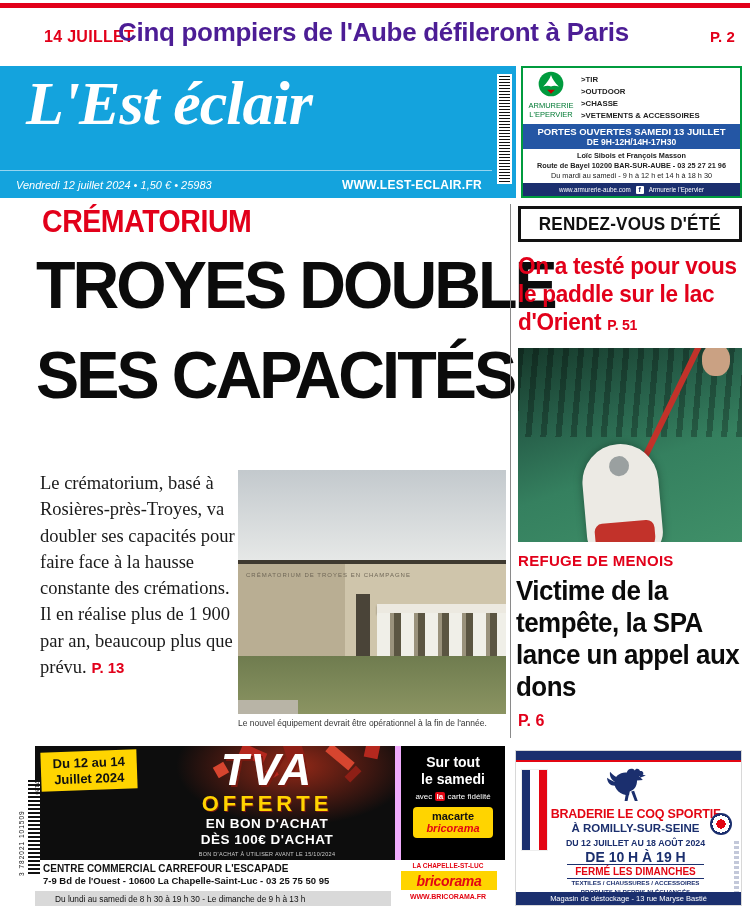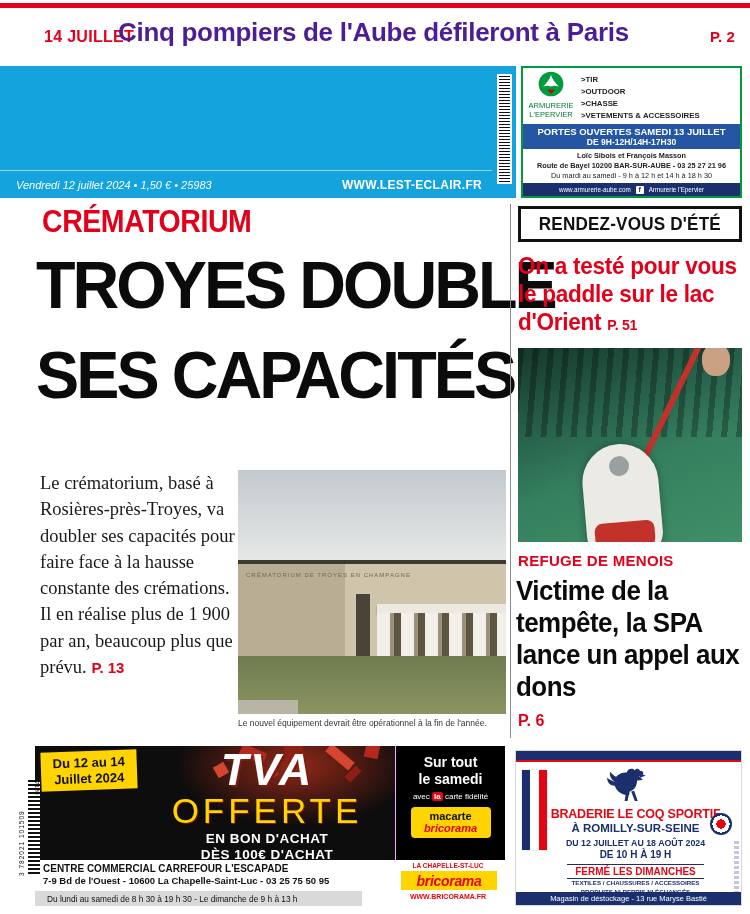--- a/index.html
+++ b/index.html
@@ -94,48 +94,48 @@
   .s1{left:205px;top:2px;width:26px;height:12px;transform:rotate(24deg)}
   .s2{left:250px;top:-4px;width:18px;height:18px;transform:rotate(-18deg);background:#8e1f16}
   .s3{left:290px;top:6px;width:30px;height:10px;transform:rotate(40deg);background:#d6452f}
   .s4{left:330px;top:-2px;width:14px;height:14px;transform:rotate(12deg)}
   .s5{left:180px;top:18px;width:12px;height:12px;transform:rotate(-30deg);background:#d6452f}
   .s6{left:310px;top:24px;width:16px;height:8px;transform:rotate(-45deg);background:#8e1f16}
   .s7{left:232px;top:22px;width:10px;height:10px;transform:rotate(60deg)}
   .br-date{position:absolute;left:6px;top:5px;width:96px;background:var(--yellow);color:#111;font-weight:bold;text-align:center;font-size:13px;line-height:1.2;padding:4px 0;transform:rotate(-2deg)}
   .br-center{position:absolute;left:104px;top:1px;width:256px;text-align:center}
   .tva{font-size:45px;font-weight:800;font-style:italic;color:#fff;letter-spacing:2px;line-height:1;text-shadow:2px 2px 0 #7a1a10}
-  .offerte{font-size:35px;font-weight:400;color:var(--yellow);letter-spacing:4px;line-height:1.1;text-shadow:1px 1px 0 #7a1a10}
+  .offerte{font-size:22px;font-weight:700;color:var(--yellow);letter-spacing:4px;line-height:1.1;text-shadow:1px 1px 0 #7a1a10}
   .br-sub{font-size:13.5px;font-weight:800;color:#fff;line-height:1.2;letter-spacing:.5px}
   .br-note{font-size:5.5px;color:#ccc;margin-top:2px;letter-spacing:.3px}
-  .br-right{position:absolute;left:360px;top:0;width:110px;height:114px;background:#000;border-left:1px solid #f0abfc;text-align:center;color:#fff;padding-top:8px}
+  .br-right{position:absolute;left:360px;top:0;width:110px;height:114px;background:#000;border-left:6px solid #f0abfc;text-align:center;color:#fff;padding-top:8px}
   .sr{font-size:14px;font-weight:800;line-height:1.2}
   .sr3{font-size:8px;margin-top:4px}
   .la{display:inline-block;background:var(--adred);color:#fff;font-weight:bold;padding:0 2px;border-radius:2px}
   .card{margin:6px auto 0;width:80px;background:var(--yellow);border-radius:4px;padding:3px 0;line-height:1.15}
   .card1{color:#111;font-weight:800;font-size:11px}
   .card2{color:var(--adred);font-weight:800;font-size:11px;font-style:italic}
   .br-foot{position:absolute;left:0;bottom:0;right:0;height:46px;background:#fff}
   .bf1{position:absolute;left:8px;top:3px;font-size:10px;font-weight:800;color:#111}
   .bf2{position:absolute;left:8px;top:15px;font-size:9.5px;font-weight:800;color:#111}
-  .bf-hours{position:absolute;left:0;bottom:0;height:15px;width:327px;background:#d9d9d9;font-size:8.3px;display:flex;align-items:center;padding-left:12px;color:#111}
+  .bf-hours{position:absolute;left:0;bottom:0;height:15px;width:356px;background:#d9d9d9;font-size:8.3px;display:flex;align-items:center;padding-left:20px;color:#111}
   .bf-store{position:absolute;left:360px;top:2px;width:106px;text-align:center;font-size:6.5px;font-weight:bold;color:var(--adred)}
   .bf-logo{position:absolute;left:366px;top:11px;width:96px;height:19px;background:var(--yellow);display:flex;align-items:center;justify-content:center}
   .bf-logo-txt{color:var(--adred);font-weight:800;font-style:italic;font-size:14px;letter-spacing:-.3px}
   .bf-site{position:absolute;left:360px;top:33px;width:106px;text-align:center;font-size:7px;font-weight:bold;color:var(--adred)}
 
   
   .coq{left:515px;top:750px;width:227px;height:156px;background:#fff;border:1px solid #d8d8d8}
   .cq-top{position:absolute;left:0;top:0;right:0;height:11px;background:var(--navy);border-bottom:2px solid var(--adred)}
   .cq-flag{position:absolute;left:5px;top:18px;width:27px;height:82px;background:linear-gradient(90deg,var(--navy) 0 33%,#fff 33% 66%,var(--adred) 66% 100%);border:1px solid #eee}
   .cq-rooster{position:absolute;left:50%;top:15px;transform:translateX(-50%);width:44px;height:38px}
   .cq-t1{position:absolute;left:30px;right:16px;top:56px;text-align:center;font-size:12.5px;font-weight:800;color:var(--adred);letter-spacing:-.2px}
   .cq-t2{position:absolute;left:30px;right:16px;top:71px;text-align:center;font-size:11.5px;font-weight:800;color:var(--navy)}
   .cq-t3{position:absolute;left:30px;right:16px;top:87px;text-align:center;font-size:8.8px;font-weight:bold;color:var(--navy)}
-  .cq-t4{position:absolute;left:30px;right:16px;top:98px;text-align:center;font-size:10px;font-weight:bold;color:var(--navy)}
+  .cq-t4{position:absolute;left:30px;right:16px;top:98px;text-align:center;font-size:14px;font-weight:bold;color:var(--navy)}
   .cq-closed{position:absolute;left:30px;right:16px;top:110px;text-align:center}
   .cq-closed span{display:inline-block;font-size:10px;font-weight:800;color:var(--adred);border-top:1px solid var(--navy);border-bottom:1px solid var(--navy);padding:1px 8px}
   .cq-cond{position:absolute;left:30px;right:16px;top:128px;text-align:center;font-size:6.2px;font-weight:bold;color:var(--navy);line-height:1.45}
   .cq-foot{position:absolute;left:0;right:0;bottom:0;height:13px;background:var(--navy);color:#fff;font-size:7.5px;display:flex;align-items:center;justify-content:center}
   .cq-roundel{position:absolute;right:9px;top:62px;width:22px;height:22px;border-radius:50%;background:radial-gradient(circle,var(--adred) 0 30%,#fff 30% 55%,var(--navy) 55% 100%)}
   .cq-side{position:absolute;right:2px;top:90px;width:5px;height:56px;background:repeating-linear-gradient(180deg,#9aa3c0 0 3px,transparent 3px 5px);opacity:.6}
 
   
   .ean{left:16px;top:772px;width:26px;height:112px}
   .ean-bars{position:absolute;left:12px;top:8px;width:12px;height:94px;background:repeating-linear-gradient(180deg,#111 0 2px,#fff 2px 4px)}
@@ -146,20 +146,21 @@
 <body>
 
 <div class="page">
 
   <div class="abs topline"></div>
   <span class="abs tb-kicker">14 JUILLET</span>
   <span class="abs tb-head">Cinq pompiers de l'Aube défileront à Paris</span>
   <span class="abs tb-page">P. 2</span>
 
   <div class="abs masthead">
+    <div class="mh-title">L'Est éclair</div>
     <div class="mh-info">
       <span class="mh-date">Vendredi 12 juillet 2024 • 1,50 € • 25983</span>
       <span class="mh-site">WWW.LEST-ECLAIR.FR</span>
     </div>
     <div class="mh-bc">
       <div class="mh-bc-bars"></div>
     </div>
   </div>
 
   <div class="abs arm">

